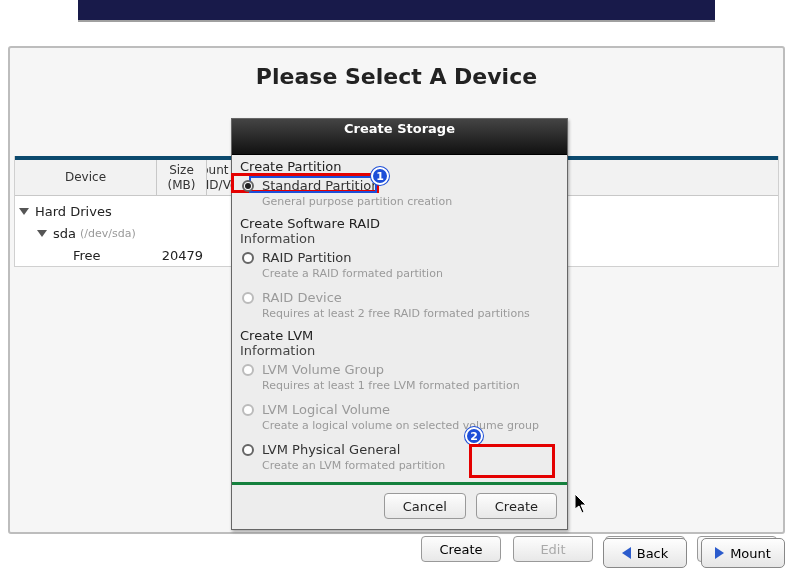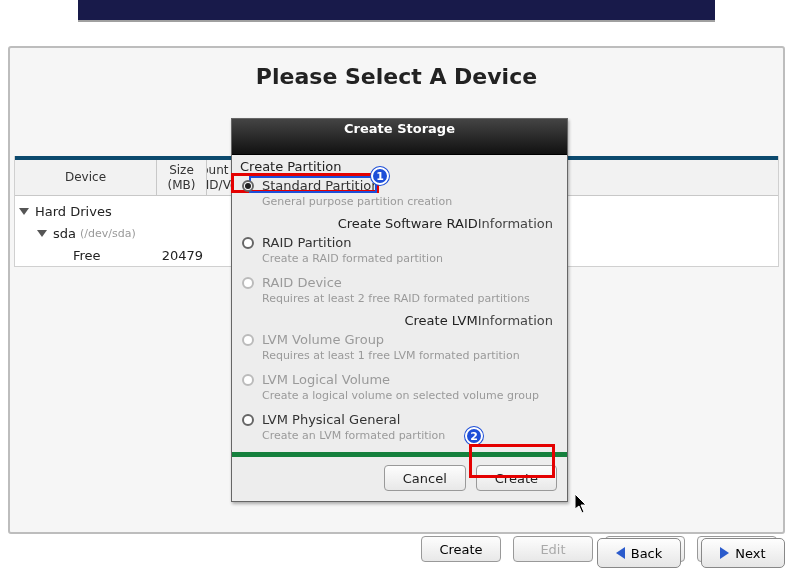--- a/index.html
+++ b/index.html
@@ -22,45 +22,45 @@
 .trow { display: flex; height: 22px; align-items: center; }
 .tri { display:inline-block; width:0; height:0; border-left:5px solid transparent; border-right:5px solid transparent; border-top:7px solid #555; margin: 0 6px 0 4px; }
 .devpath { color: #9a9a9a; font-size: 11px; margin-left: 4px; }
 .free-cell { padding-left: 58px; width: 142px; }
 .size-cell { width: 50px; text-align: right; padding-right: 4px; }
 
 .dialog { position: absolute; left: 231px; top: 118px; width: 337px; background: #ededed; border: 1px solid #666; box-shadow: 1px 2px 3px rgba(0,0,0,.3); }
 .dlg-title { background: linear-gradient(#444,#111); color: #fff; font-size: 13px; font-weight: bold; text-align: center; height: 36px; line-height: 20px; border-bottom:1px solid #000; }
 .dlg-body { padding: 2px 8px 0 6px; font-size: 13px; color: #333; position: relative; }
 .sect { font-size: 13px; color: #222; margin-top: 2px; padding-left: 2px; }
-.sect.row { display:flex; justify-content:flex-end; padding-right:6px; }
+.sect.row { display:flex; justify-content:flex-start; padding-right:6px;flex-direction:column; }
 .info-link { color: #444; font-size: 13px; }
 .opt { display:flex; align-items:center; gap:8px; padding: 4px 0 0 4px; }
 .radio { width:12px; height:12px; border:2px solid #666; border-radius:50%; background:#fff; display:inline-block; position:relative; flex:none; }
 .radio.checked::after { content:""; position:absolute; inset:1px; border-radius:50%; background:#222; }
 .opt-label { font-size:13px; }
 .opt.disabled .opt-label { color:#9a9a9a; }
 .opt.disabled .radio { border-color:#bbb; }
 .hint { font-size: 11px; color: #9a9a9a; padding: 2px 0 6px 24px; }
 
 .highlight-std { position:absolute; left: -1px; top: 18px; width: 148px; height: 20px; border: 3px solid #e40000; pointer-events:none; }
 .inner-blue { position:absolute; left: 15px; top: 0px; width: 128px; height: 17px; border: 2px solid #1d4ed8; pointer-events:none; }
 .badge { position:absolute; width:18px; height:18px; border-radius:50%; background:#1d4ed8; border:2px solid #fff; color:#fff; font-size:11px; font-weight:bold; display:flex; align-items:center; justify-content:center; box-shadow:0 0 0 1px #1d4ed8; }
 .badge1 { left: 139px; top: 12px; }
 .badge2 { left: 465px; top: 427px; }
 
-.dlg-buttons { border-top: 5px solid #15803d; padding: 8px 10px 10px 0; display:flex; justify-content:flex-end; gap:10px; margin-top:4px; }
+.dlg-buttons { border-top: 3px solid #15803d; padding: 8px 10px 10px 0; display:flex; justify-content:flex-end; gap:10px; margin-top:4px; }
 .btn { background: linear-gradient(#fdfdfd,#e8e8e8); border:1px solid #999; border-radius:4px; height:26px; padding: 0 18px; font-size:13px; color:#222; display:flex; align-items:center; justify-content:center; }
 .create-hl { position:absolute; left: 469px; top: 444px; width: 86px; height: 34px; border:3px solid #e40000; pointer-events:none; }
 
 .main-buttons { position:absolute; right: 6px; top: 488px; display:flex; gap:12px; }
 .mainbtn { background: linear-gradient(#fdfdfd,#e8e8e8); border:1px solid #999; border-radius:4px; height:26px; width:80px; font-size:13px; display:flex; align-items:center; justify-content:center; }
 .mainbtn.disabled { color:#aaa; }
 
-.nav-buttons { position:absolute; right: 8px; bottom: 8px; display:flex; gap:20px; }
+.nav-buttons { position:absolute; right: 8px; bottom: 8px; display:flex; gap:14px; }
 .navbtn { background: linear-gradient(#fefefe,#e6e6e6); border:1px solid #888; border-radius:5px; height:30px; width:84px; font-size:13px; font-weight:500; display:flex; align-items:center; justify-content:center; gap:6px; }
 .arrow-left { width:0;height:0;border-top:6px solid transparent;border-bottom:6px solid transparent;border-right:9px solid #2b5bcc; }
 .arrow-right { width:0;height:0;border-top:6px solid transparent;border-bottom:6px solid transparent;border-left:9px solid #2b5bcc; }
 
 .cursor { position:absolute; left: 575px; top: 494px; width:14px; height:20px; pointer-events:none; }
 .cursor svg { display:block; }
 </style>
 </head>
 <body>
 
@@ -169,21 +169,21 @@
 <div class="badge badge2">2</div>
 <div class="create-hl"></div>
 
 <div class="nav-buttons">
   <div class="navbtn">
     <span class="arrow-left"></span>
     <span>Back</span>
   </div>
   <div class="navbtn">
     <span class="arrow-right"></span>
-    <span>Next</span>
+    <span>Mount</span>
   </div>
 </div>
 
 <div class="cursor">
   <svg width="14" height="20" viewBox="0 0 14 20">
       <path d="M0 0 L0 15 L4 12 L7 19 L9 18 L6 11 L11 11 Z" fill="#000" stroke="#fff" stroke-width="1"></path>
     </svg>
 </div>
 
 </body></html>

